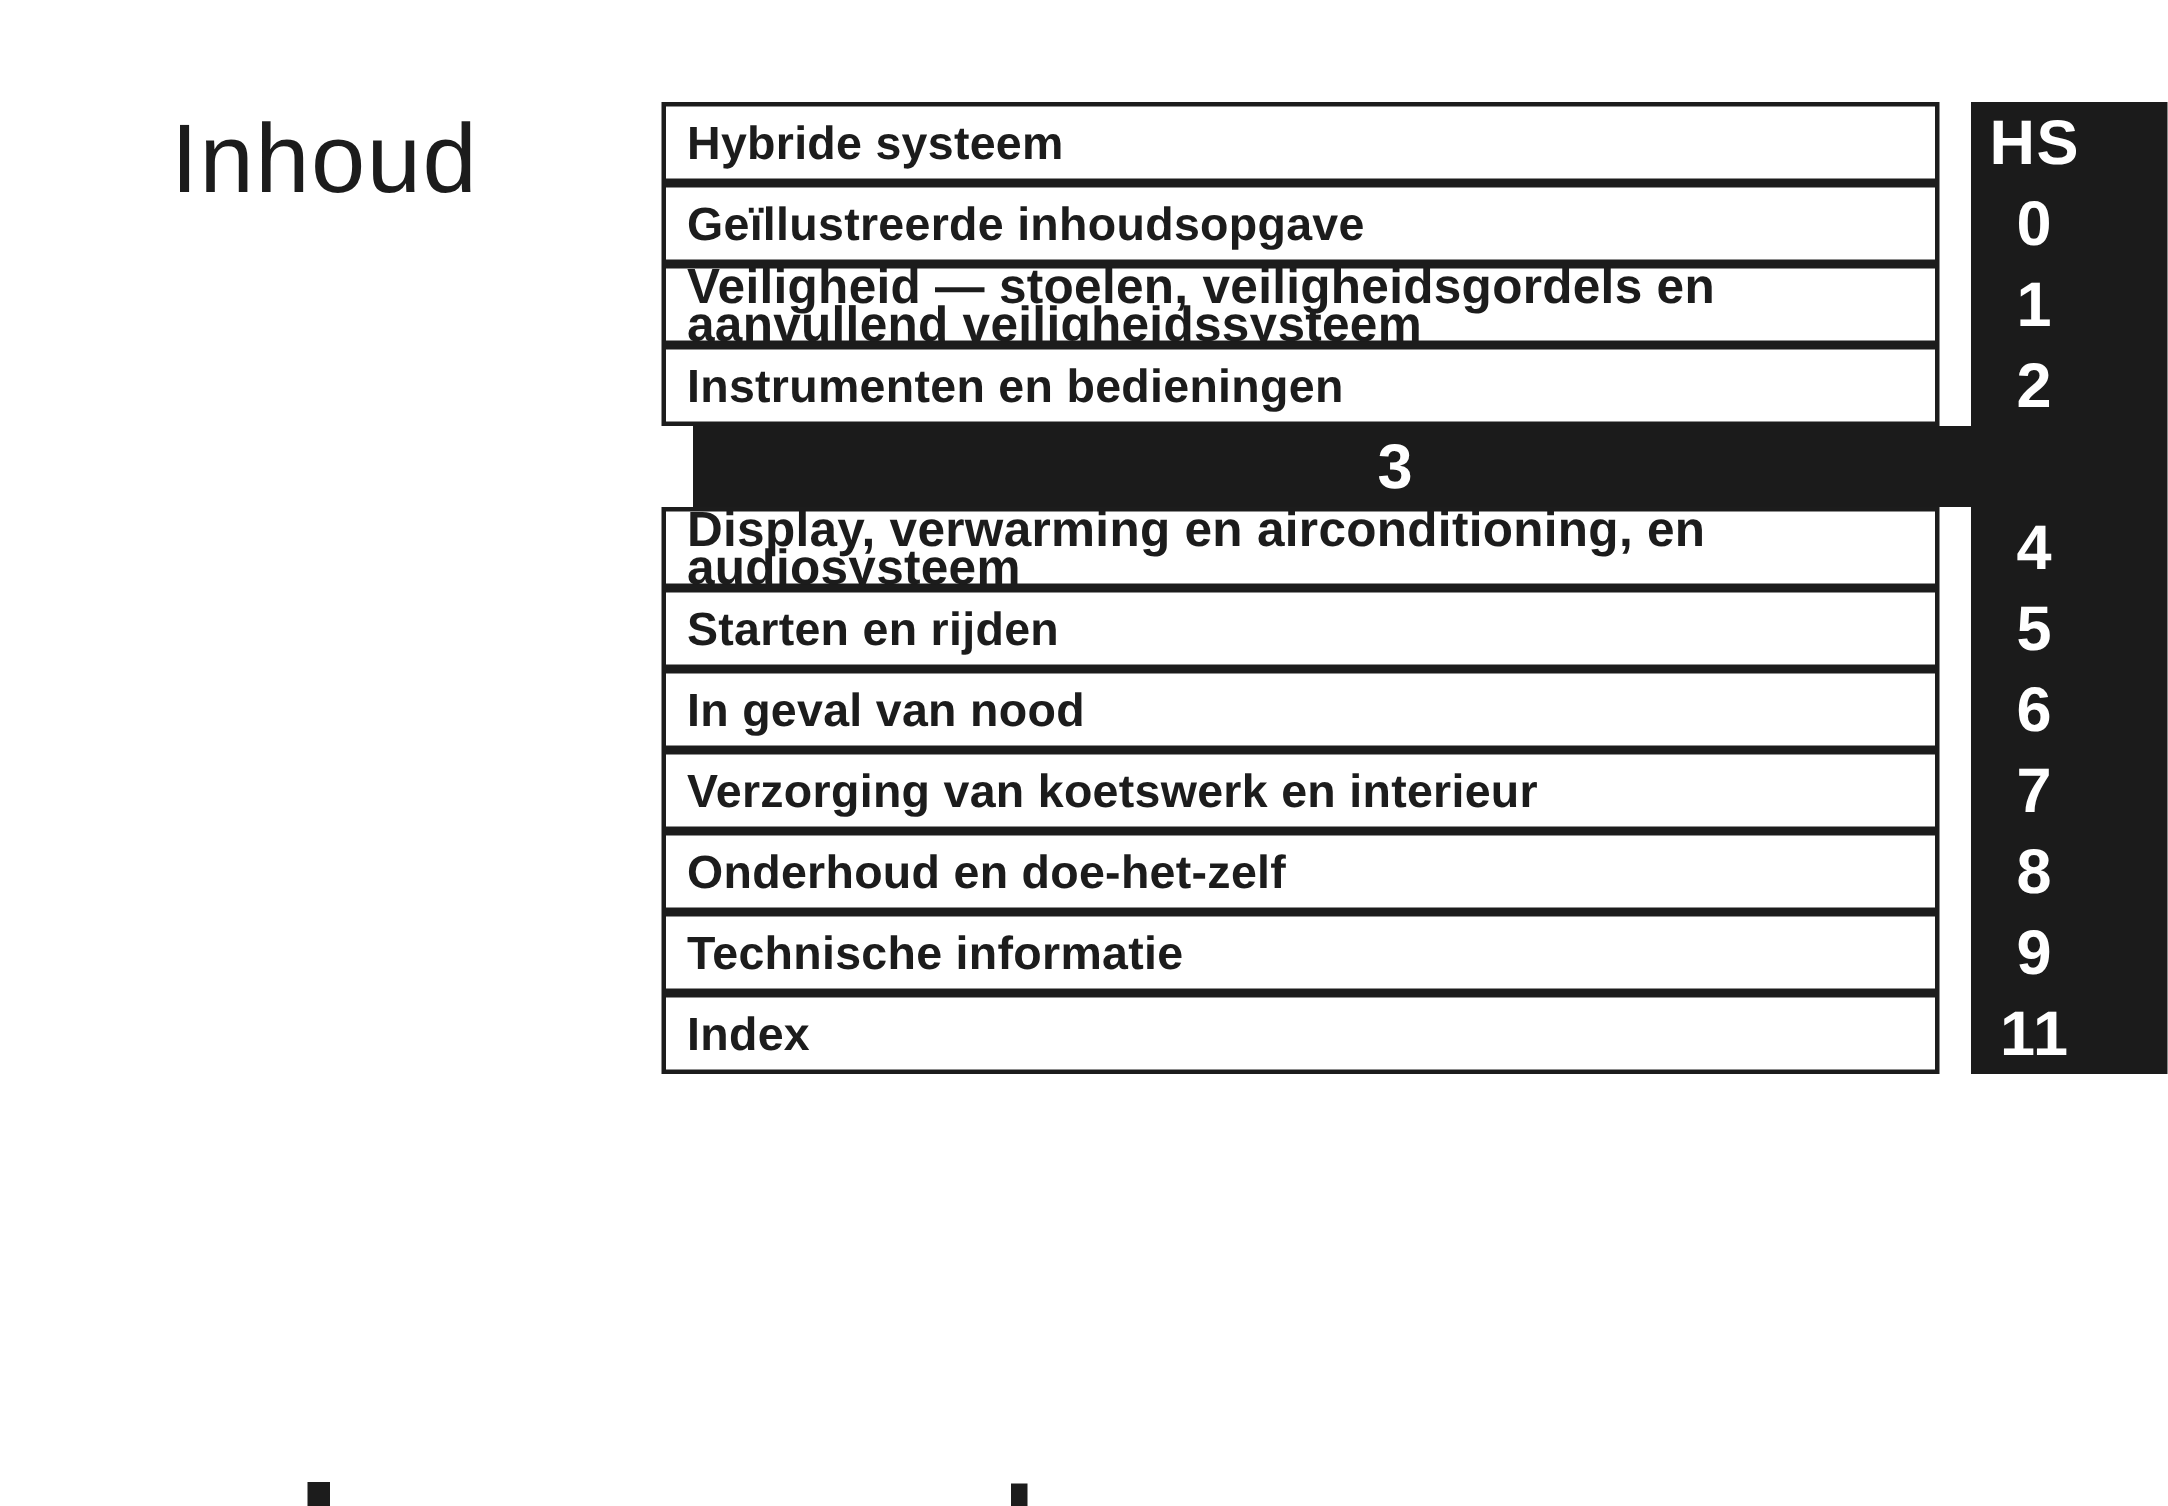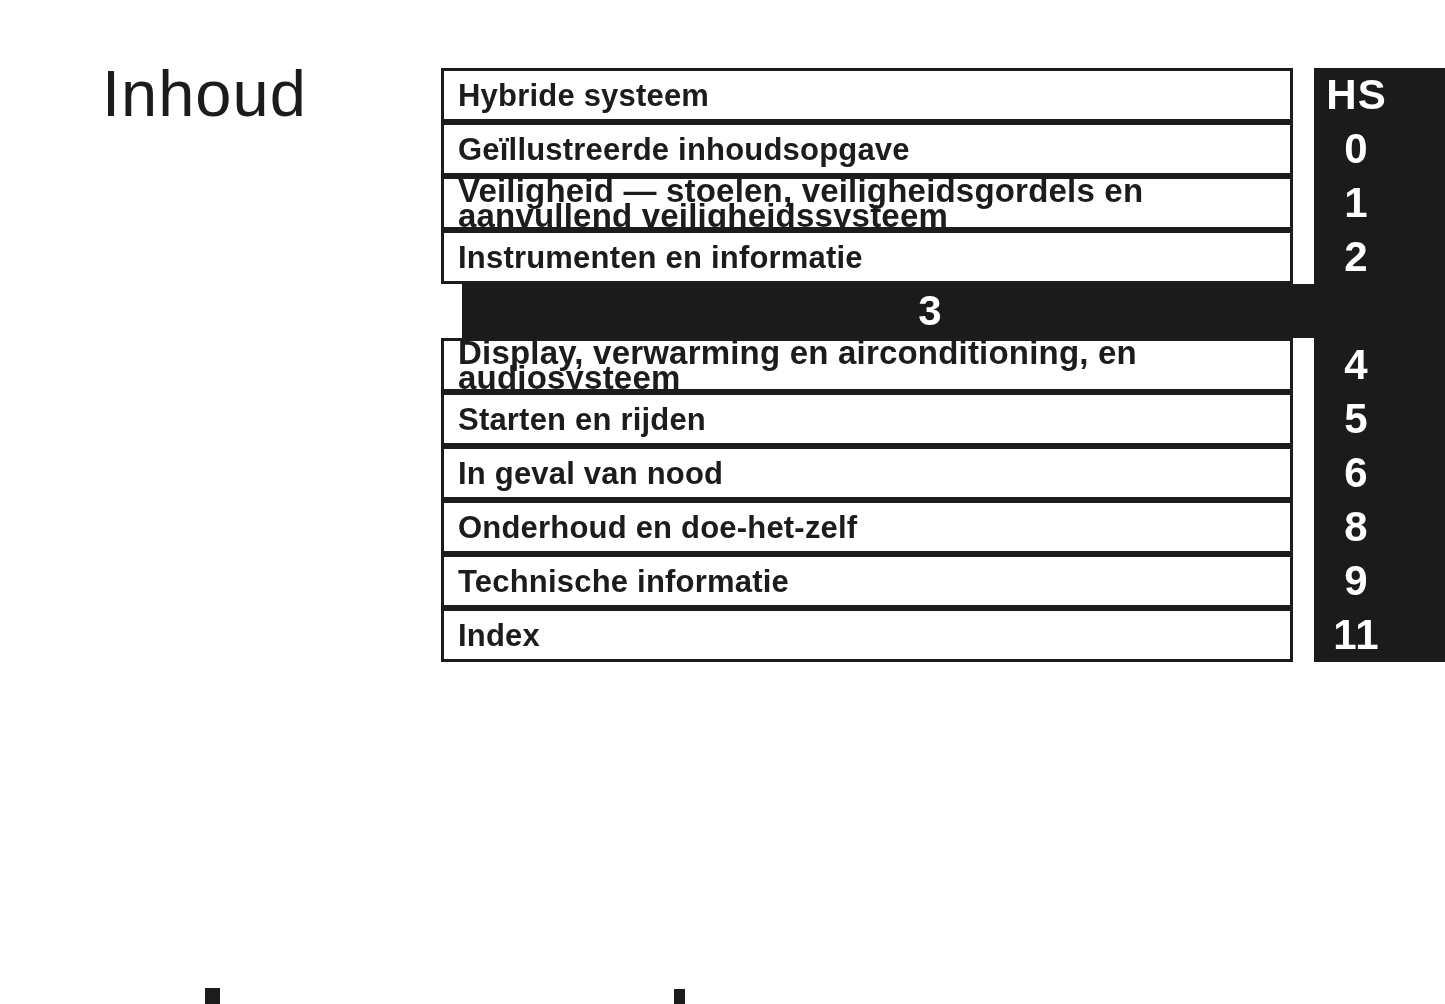--- a/index.html
+++ b/index.html
@@ -12,21 +12,21 @@
   body{
     width:1445px;height:1004px;
     background:var(--page-bg);
     font-family:"Liberation Sans", sans-serif;
     position:relative;
     overflow:hidden;
   }
   .page-title{
     position:absolute;
     left:102px;top:58px;
-    margin:0;
+    margin:12px;
     font-size:65px;
     font-weight:400;
     line-height:72px;
     letter-spacing:1px;
     color:var(--ink);
   }
   .toc{
     position:absolute;
     left:441px;top:68px;
     width:1004px;
@@ -117,21 +117,21 @@
         <span class="label">Veiligheid — stoelen, veiligheidsgordels en
 aanvullend veiligheidssysteem</span>
       </div>
       <div class="tab">
         <span class="tab-label">1</span>
       </div>
     </div>
 
     <div class="row">
       <div class="box">
-        <span class="label">Instrumenten en informatie</span>
+        <span class="label">Instrumenten en bedieningen</span>
       </div>
       <div class="tab">
         <span class="tab-label">2</span>
       </div>
     </div>
 
     <div class="row">
       <div class="tab">
         <span class="tab-label">3</span>
       </div>
@@ -158,20 +158,28 @@
 
     <div class="row">
       <div class="box">
         <span class="label">In geval van nood</span>
       </div>
       <div class="tab">
         <span class="tab-label">6</span>
       </div>
     </div>
 
+    <div class="row">
+      <div class="box">
+        <span class="label">Verzorging van koetswerk en interieur</span>
+      </div>
+      <div class="tab">
+        <span class="tab-label">7</span>
+      </div>
+    </div>
 
     <div class="row">
       <div class="box">
         <span class="label">Onderhoud en doe-het-zelf</span>
       </div>
       <div class="tab">
         <span class="tab-label">8</span>
       </div>
     </div>
 

